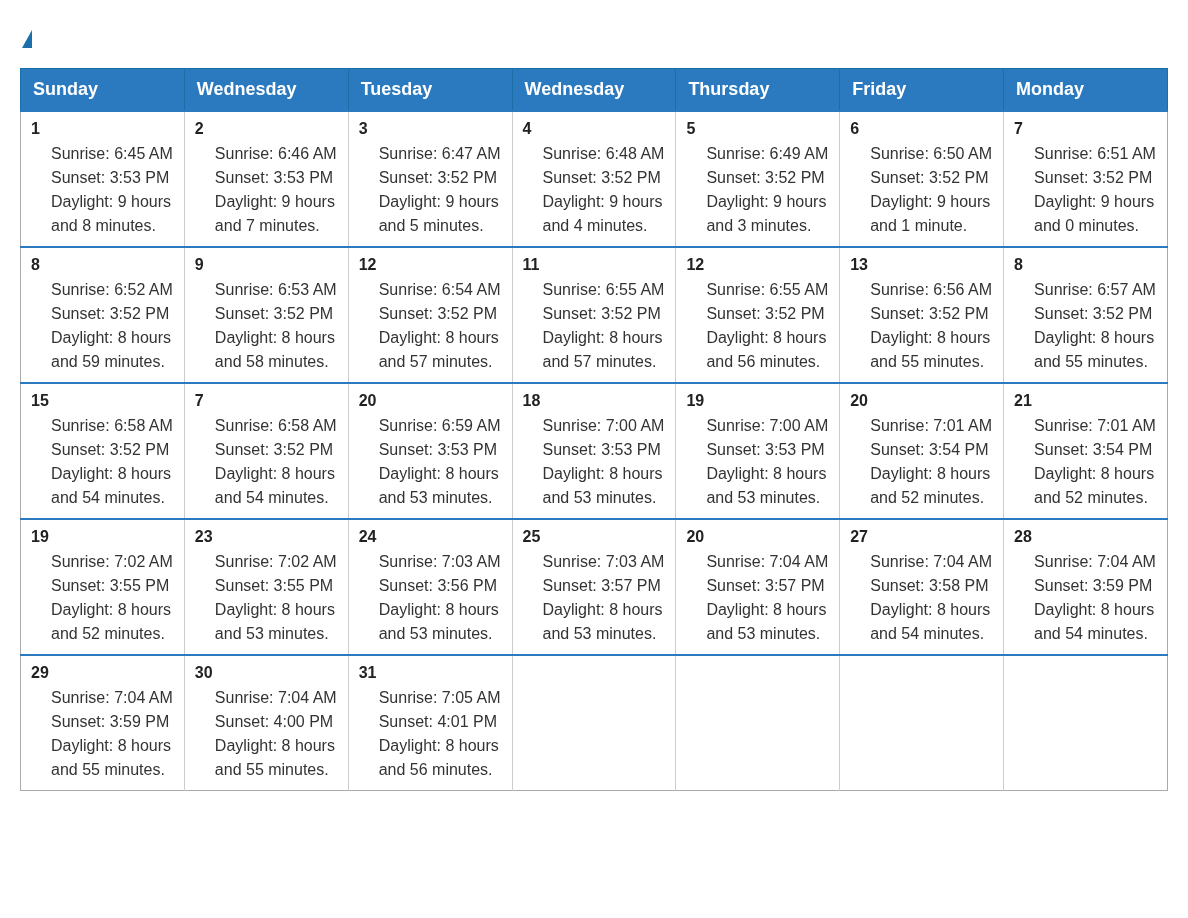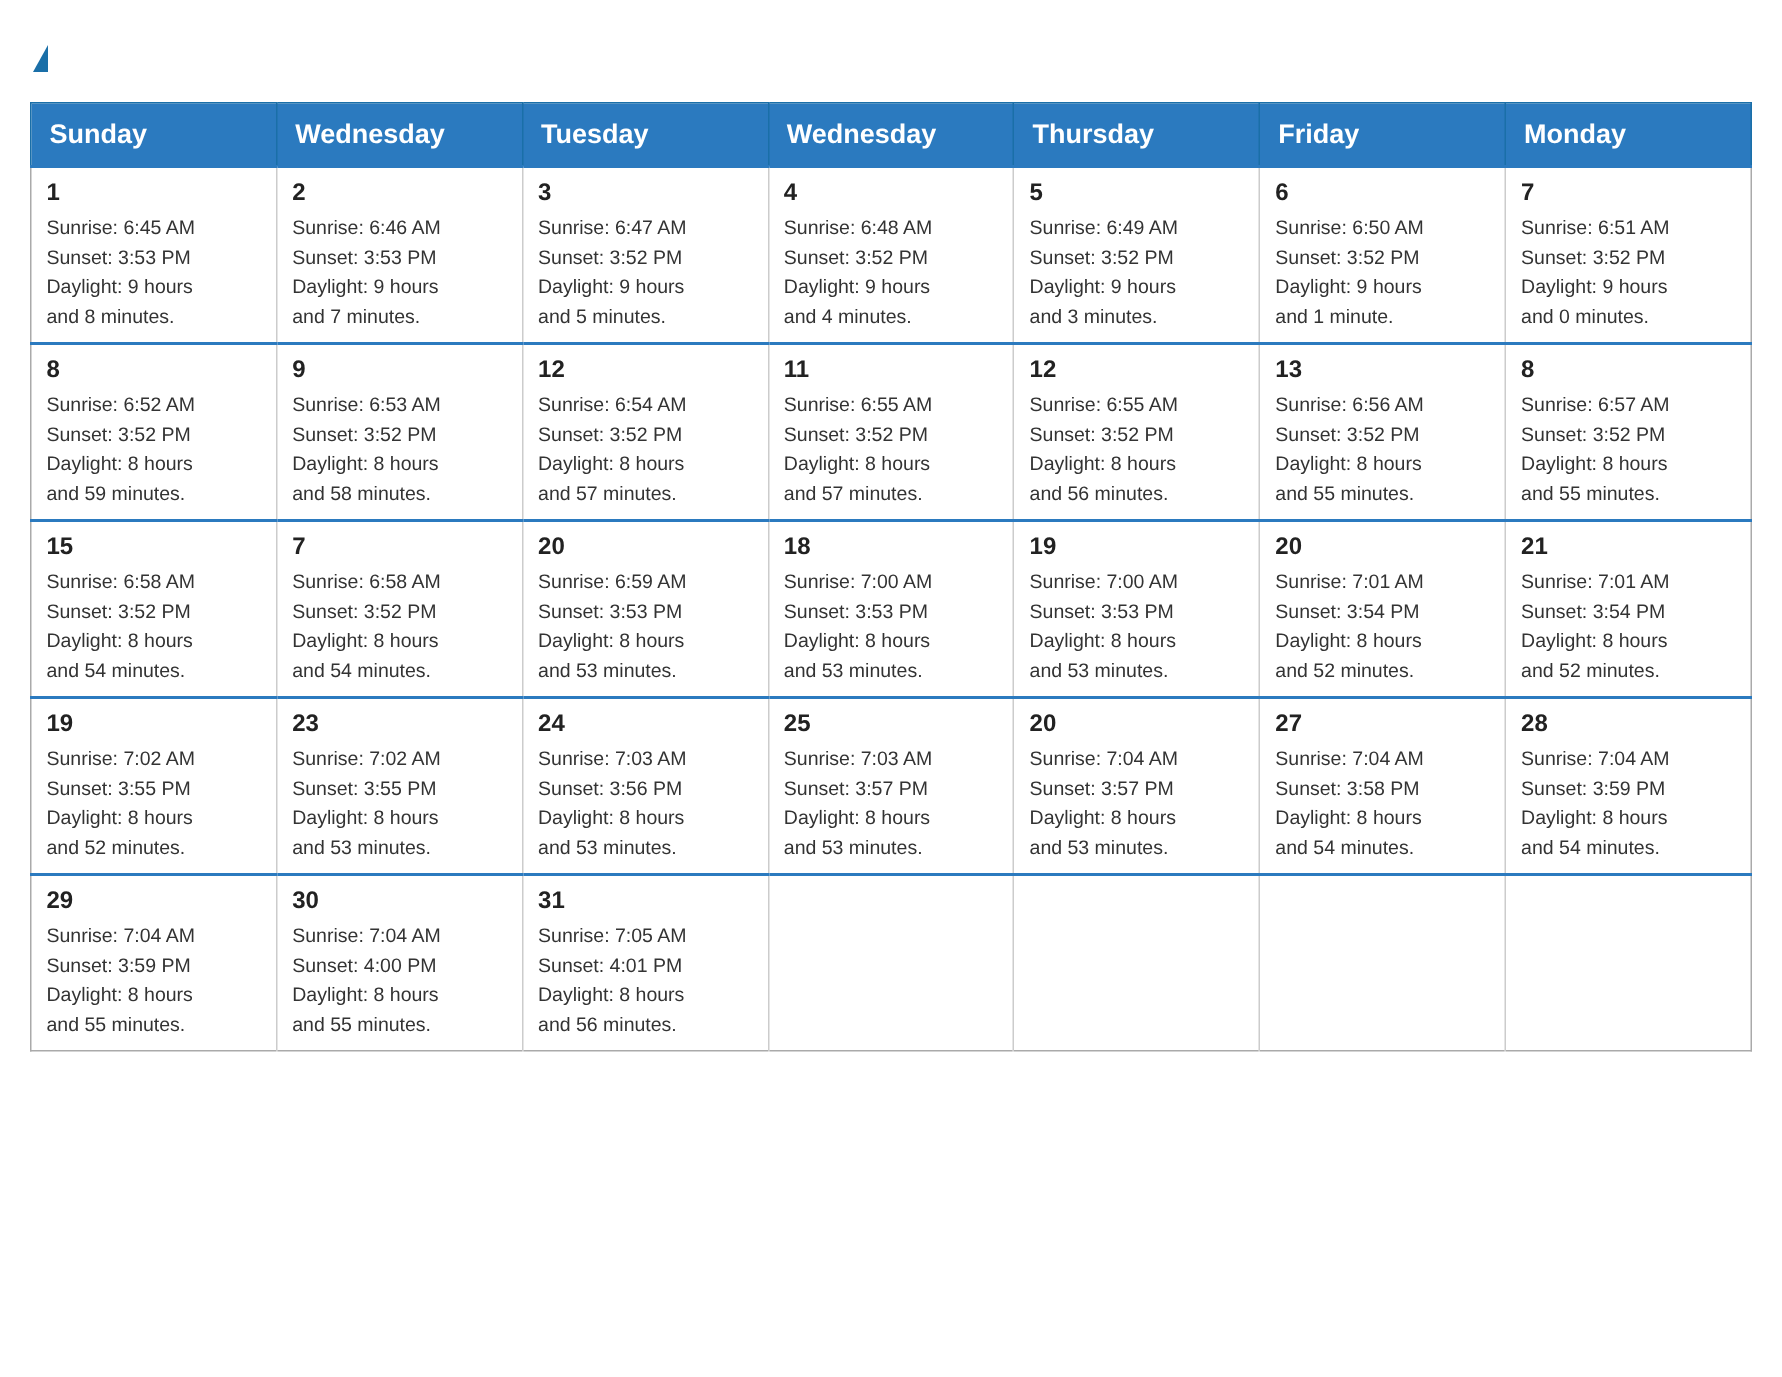--- a/index.html
+++ b/index.html
@@ -83,23 +83,24 @@
     .calendar tbody tr td:last-child {
       border-right: none;
     }
     .day-number {
       font-size: 16px;
       font-weight: bold;
       color: #222;
       margin-bottom: 4px;
     }
     .day-info {
-      font-size: 13px;
+      font-size: 16px;
       color: #333;
       line-height: 1.5;
+      margin-left: 20px;
     }
     .empty-cell {
       background: #fff;
     }
   </style>
 </head>
 <body>
 
 <div class="header">
   <div class="logo">

